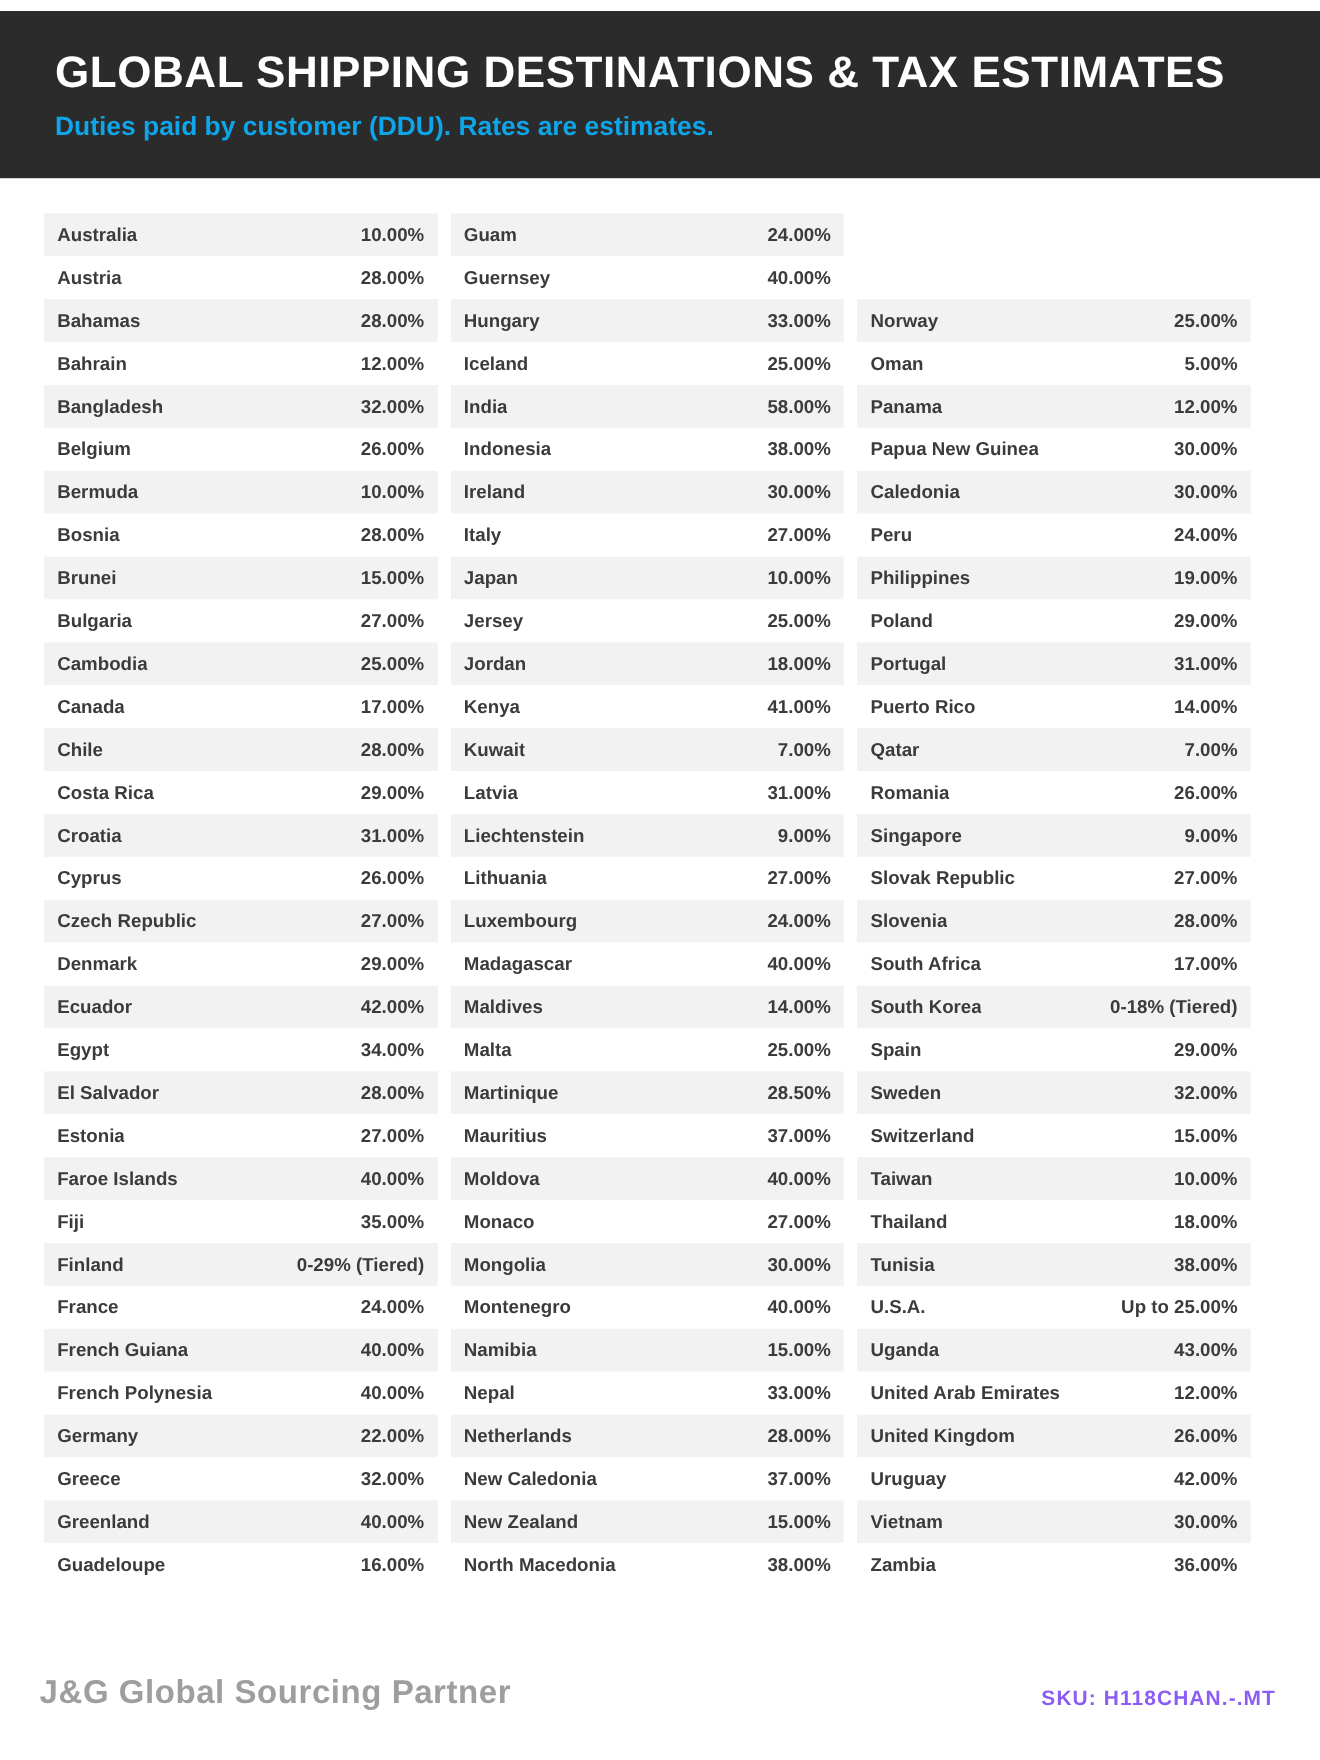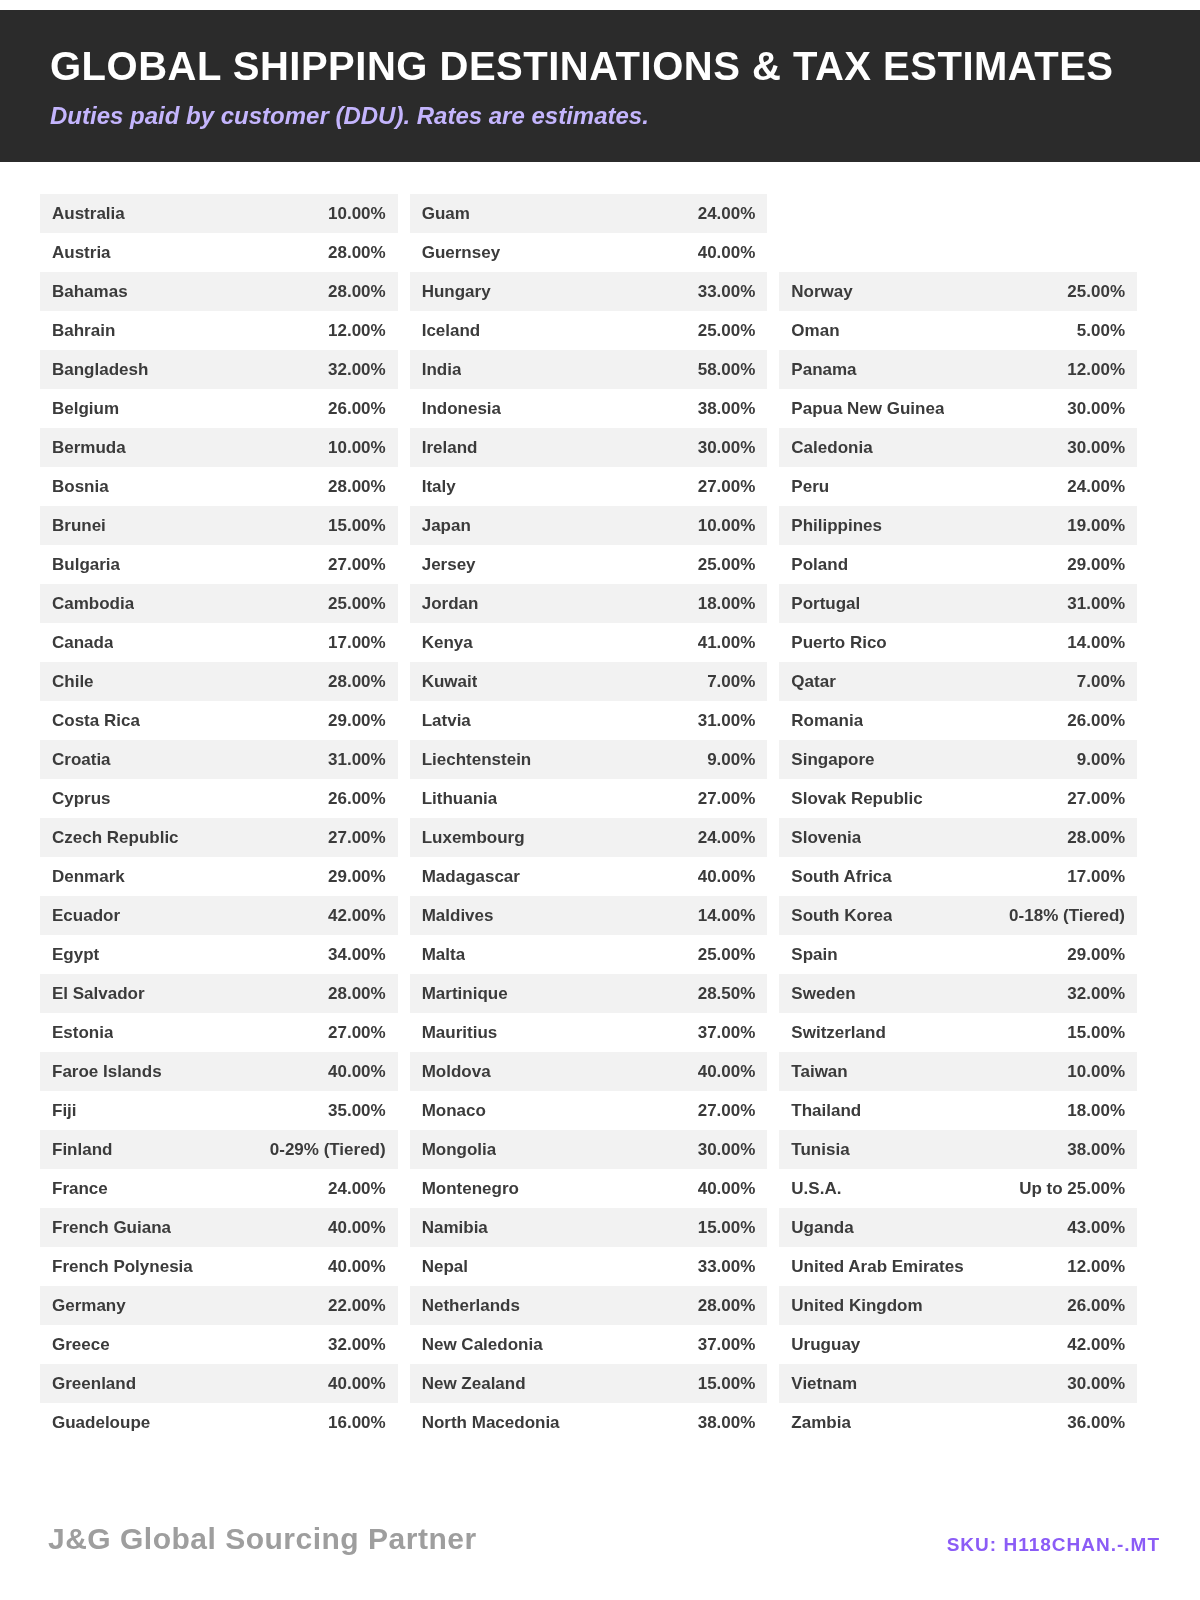--- a/index.html
+++ b/index.html
@@ -21,25 +21,24 @@
     padding: 34px 50px 32px 50px;
   }
   .title {
     color: #ffffff;
     font-size: 40px;
     font-weight: bold;
     letter-spacing: 0.5px;
     line-height: 1.1;
   }
   .subtitle {
-    color: #c4b5fd;
+    color: #0ea5e9;
     font-size: 24px;
     font-weight: bold;
     margin-top: 14px;
-    font-style: italic;
   }
   .table-wrap {
     display: flex;
     gap: 12px;
     align-items: flex-end;
     margin: 32px 63px 0 40px;
   }
   .col {
     flex: 1 1 0;
     min-width: 0;
@@ -63,21 +62,21 @@
   .country {
     overflow: hidden;
     text-overflow: ellipsis;
   }
   .rate {
     margin-left: 10px;
     text-align: right;
   }
   .footer {
     position: absolute;
-    left: 48px;
+    left: 36px;
     right: 40px;
     bottom: 44px;
     display: flex;
     justify-content: space-between;
     align-items: flex-end;
   }
   .brand {
     font-size: 30px;
     font-weight: bold;
     color: #9e9e9e;

